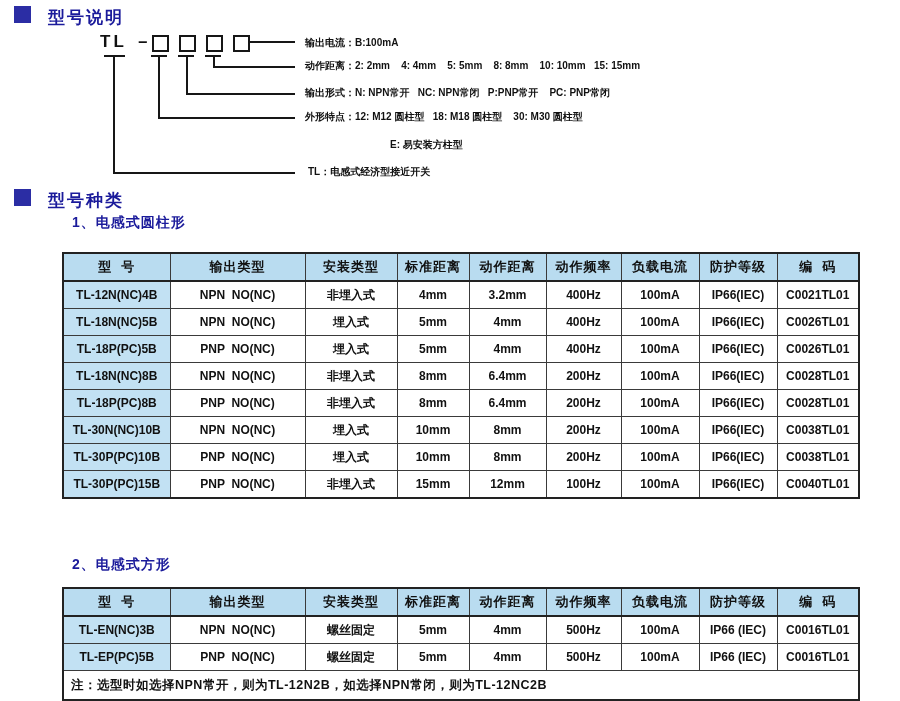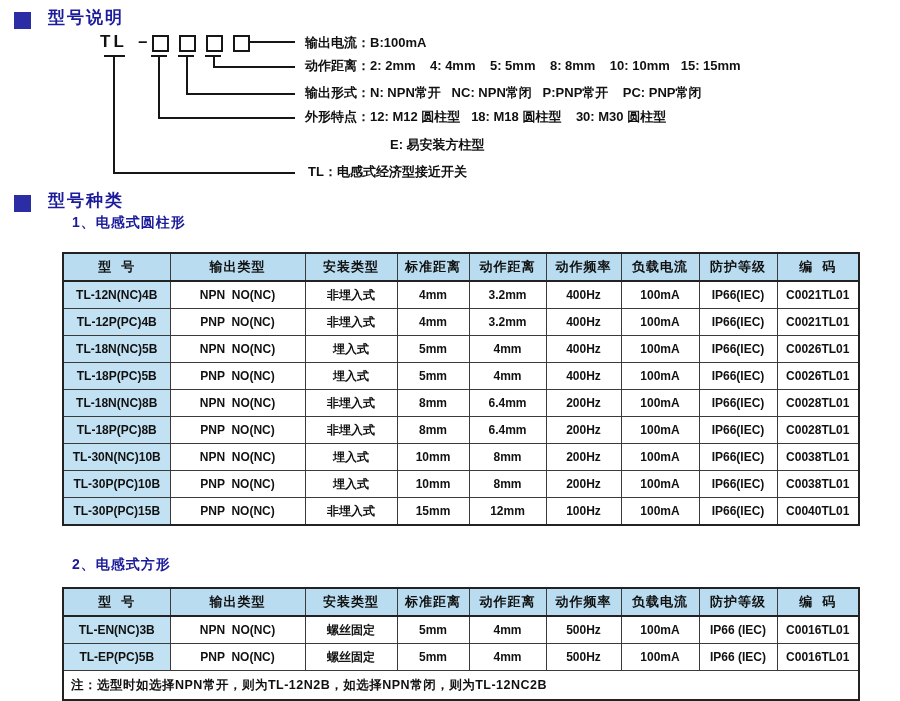--- a/index.html
+++ b/index.html
@@ -1,35 +1,35 @@
 <!DOCTYPE html>
 <html style="--heading: #1b1b9b; --bullet: #2b2da4; --table-header-bg: #b9dcf0; --model-col-bg: #c2e1f3;"><head>
 <meta charset="utf-8">
 <style>
   html,body{margin:0;padding:0;background:#ffffff;}
   .page{
     position:relative;width:900px;height:701px;background:#fff;
     font-family:"Liberation Sans","DejaVu Sans",sans-serif;color:#111;overflow:hidden;
   }
   
-  .sec-head{position:absolute;left:14px;display:flex;align-items:flex-end;gap:17px;}
+  .sec-head{position:absolute;left:14px;display:flex;align-items:flex-start;gap:17px;}
   .bullet{width:17px;height:17px;background:var(--bullet,#2b2da4);display:inline-block;}
   .sec-title{font-size:17px;font-weight:700;color:var(--heading,#1b1b9b);letter-spacing:2px;}
   #h1{top:6px}
   #h2{top:189px}
   .subhead{position:absolute;font-size:14px;font-weight:700;color:var(--heading,#1b1b9b);letter-spacing:1px;}
   #sub1{left:72px;top:214px}
   #sub2{left:72px;top:556px}
   
   .diagram{position:absolute;left:0;top:28px;width:804px;height:160px;}
   .tl-prefix{position:absolute;left:100px;top:2px;font-size:17px;font-weight:700;letter-spacing:3px;}
   .box{position:absolute;top:7px;width:13px;height:13px;border:2px solid #161616;}
   .b1{left:152px}.b2{left:179px}.b3{left:206px}.b4{left:233px}
   .ln{position:absolute;background:#161616;}
-  .drow{position:absolute;display:flex;font-size:13px;font-weight:700;white-space:pre;line-height:18px;}
+  .drow{position:absolute;display:flex;font-size:10px;font-weight:700;white-space:pre;line-height:18px;}
   .r1{left:305px;top:6px}
   .r2{left:305px;top:29px}
   .r3{left:305px;top:56px}
   .r4{left:305px;top:80px}
   .r5{left:390px;top:108px}
   .r6{left:308px;top:135px}
   
   table{position:absolute;left:62px;width:796px;border-collapse:collapse;table-layout:fixed;background:#fff;border:2px solid #222;}
   #table1{top:252px}
   #table2{top:587px}
@@ -132,31 +132,20 @@
           <td>NPN  NO(NC)</td>
           <td>非埋入式</td>
           <td>4mm</td>
           <td>3.2mm</td>
           <td>400Hz</td>
           <td>100mA</td>
           <td>IP66(IEC)</td>
           <td>C0021TL01</td>
         </tr>
         <tr>
-          <td>TL-12P(PC)4B</td>
-          <td>PNP  NO(NC)</td>
-          <td>非埋入式</td>
-          <td>4mm</td>
-          <td>3.2mm</td>
-          <td>400Hz</td>
-          <td>100mA</td>
-          <td>IP66(IEC)</td>
-          <td>C0021TL01</td>
-        </tr>
-        <tr>
           <td>TL-18N(NC)5B</td>
           <td>NPN  NO(NC)</td>
           <td>埋入式</td>
           <td>5mm</td>
           <td>4mm</td>
           <td>400Hz</td>
           <td>100mA</td>
           <td>IP66(IEC)</td>
           <td>C0026TL01</td>
         </tr>

